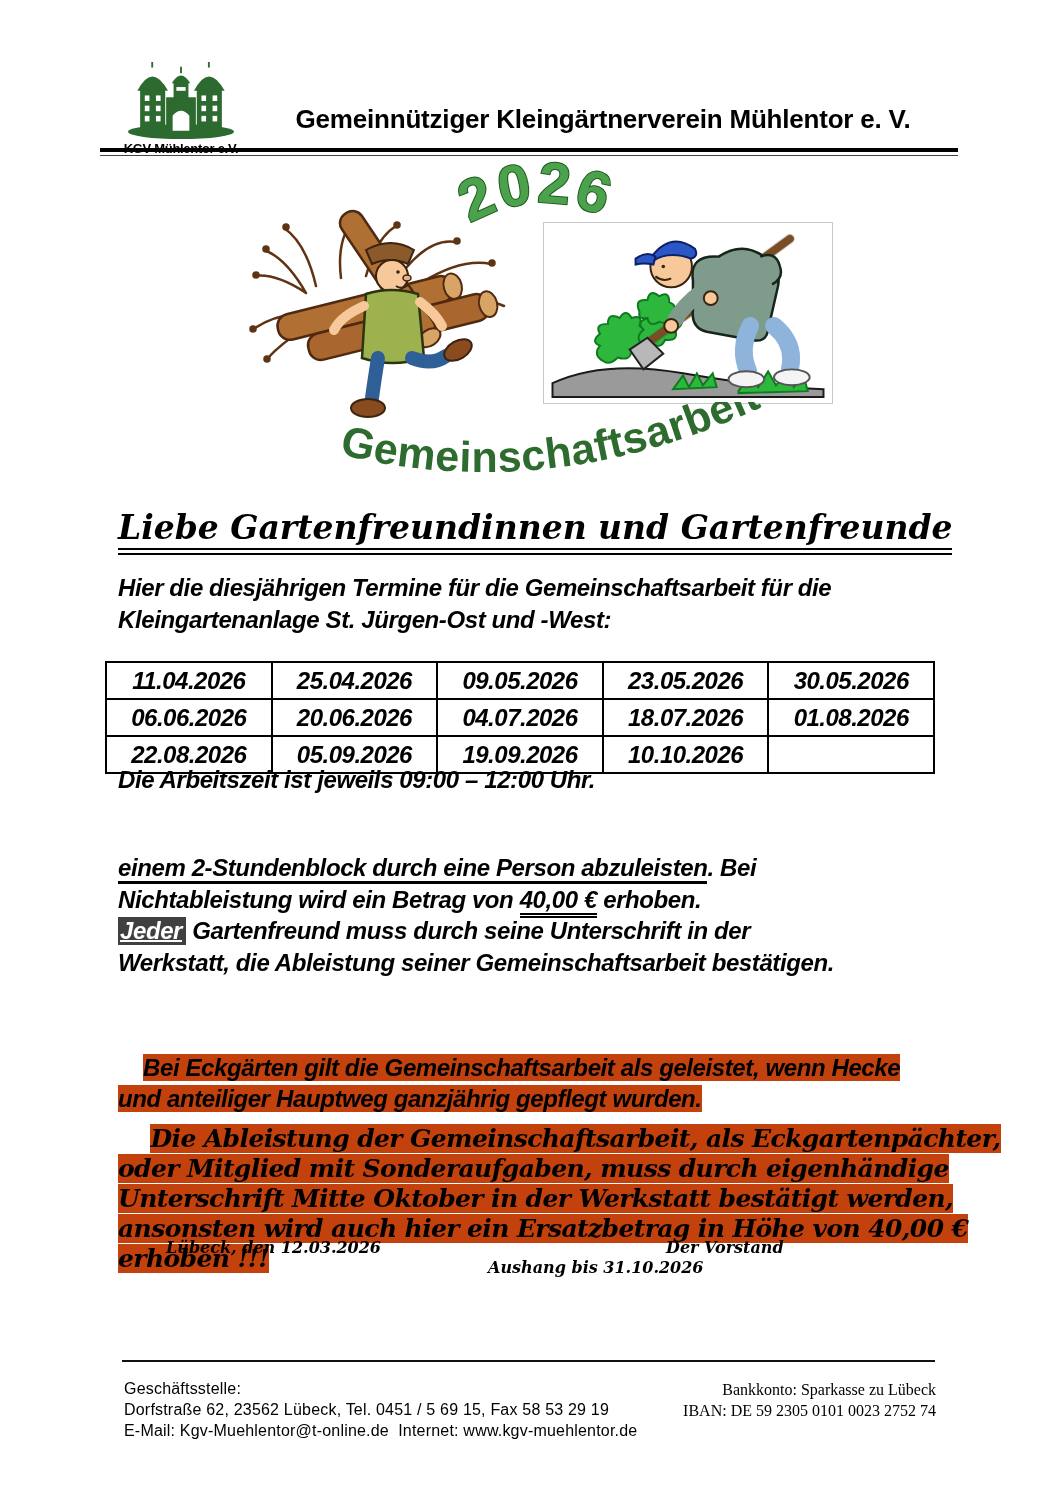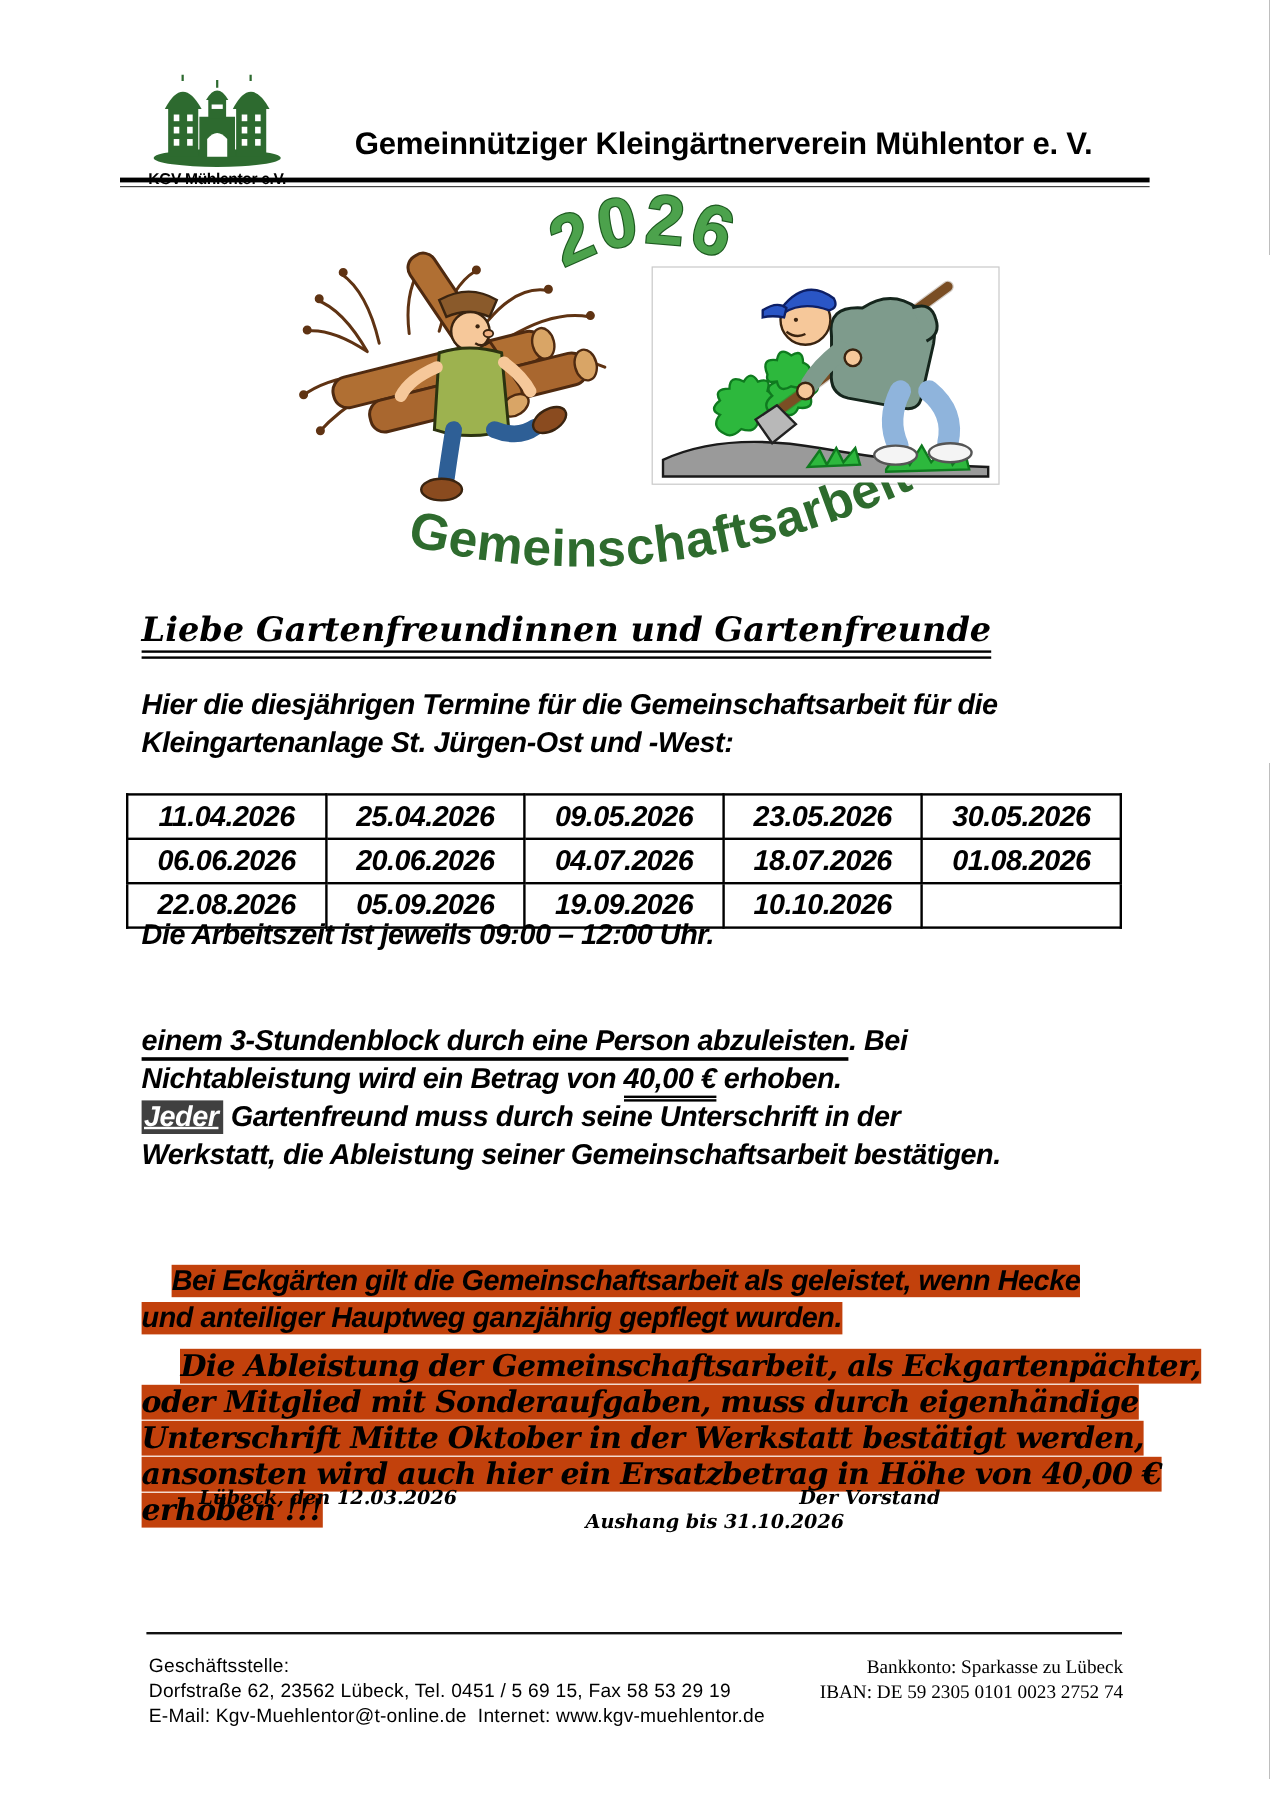--- a/index.html
+++ b/index.html
@@ -20,21 +20,21 @@
   }
   .rule-thick { position:absolute; left:100px; top:148px; width:858px; height:4px; background:#000; }
   .rule-thin  { position:absolute; left:100px; top:155px; width:858px; height:1px; background:#444; }
   
   .year-art   { position:absolute; left:428px; top:156px; }
   .clip-left  { position:absolute; left:246px; top:198px; }
   .clip-right { position:absolute; left:543px; top:222px; background:#fff; border:1px solid #c9c9c9; }
   .banner-art { position:absolute; left:298px; top:402px; }
   
   .salutation { position:absolute; left:118px; top:508px; font-family:"DejaVu Serif","Liberation Serif",serif;
-    font-weight:bold; font-style:italic; font-size:28px; color:#000; }
+    font-weight:bold; font-style:italic; font-size:33px; color:#000; }
   .salutation span { border-bottom:7px double #000; padding-bottom:1px; }
   .sansline { font-weight:bold; font-style:italic; font-size:24px; letter-spacing:-0.4px;
     color:#000; white-space:pre; line-height:32px; }
   .intro    { position:absolute; left:118px; top:572px; }
   .worktime { position:absolute; left:118px; top:764px; }
   .date-table { position:absolute; left:105px; top:661px; width:830px; border-collapse:collapse; table-layout:fixed; }
   .date-table td { border:2.5px solid #000; height:37px; text-align:center; vertical-align:middle;
     font-weight:bold; font-style:italic; font-size:24px; letter-spacing:-0.5px; background:#fff; color:#000; }
   .treffpunkt { position:absolute; left:118px; top:852px; line-height:31.5px; }
   .u-thick  { border-bottom:3px solid #000; }
@@ -214,21 +214,21 @@
         <td>05.09.2026</td>
         <td>19.09.2026</td>
         <td>10.10.2026</td>
         <td></td>
       </tr>
     </tbody>
   </table>
 
   <p class="worktime sansline">Die Arbeitszeit ist jeweils 09:00 – 12:00 Uhr.</p>
 
-  <p class="treffpunkt sansline"><span class="u-thick">einem 3-Stundenblock durch eine Person abzuleisten</span><span>. Bei
+  <p class="treffpunkt sansline"><span class="u-thick">einem 2-Stundenblock durch eine Person abzuleisten</span><span>. Bei
 Nichtableistung wird ein Betrag von </span><span class="u-double">40,00 €</span><span> erhoben.
 </span><span class="hl-red">Jeder</span><span> Gartenfreund muss durch seine Unterschrift in der
 Werkstatt, die Ableistung seiner Gemeinschaftsarbeit bestätigen.</span></p>
 
   <p class="yellow-sans sansline">
     <span class="hl-yellow">Bei Eckgärten gilt die Gemeinschaftsarbeit als geleistet, wenn Hecke
 und anteiliger Hauptweg ganzjährig gepflegt wurden.</span>
   </p>
 
   <p class="yellow-serif">

